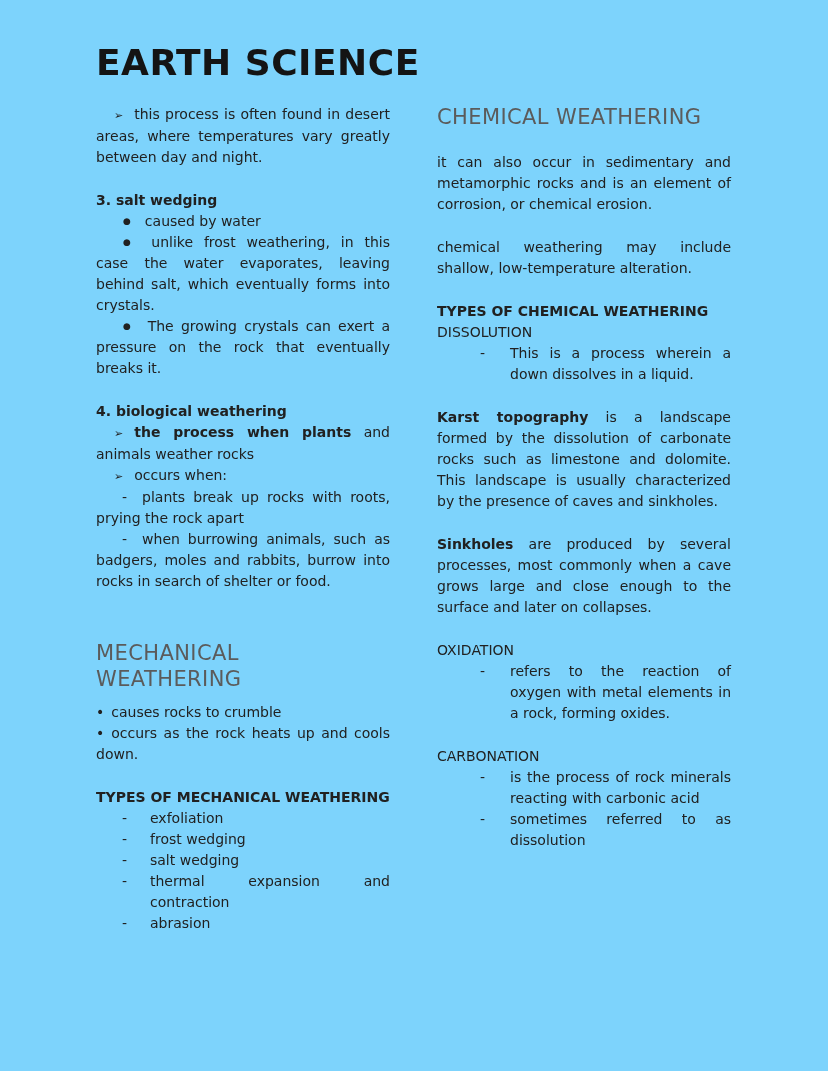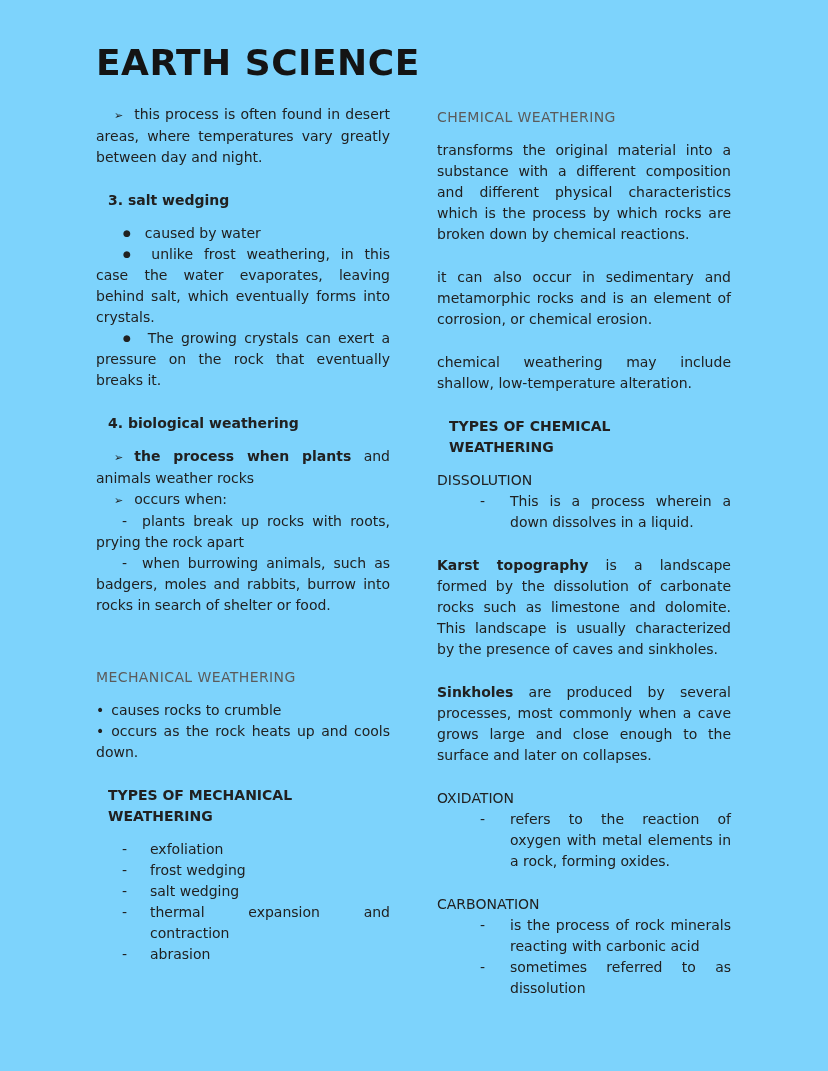--- a/index.html
+++ b/index.html
@@ -24,30 +24,30 @@
   .title {
     font-size: 36px;
     line-height: 46px;
     font-weight: 800;
     letter-spacing: 0.5px;
     color: #141414;
     margin: 0 0 18px 0;
     white-space: nowrap;
   }
   .sec-heading {
-    font-size: 14px;
+    font-size: 21px;
     line-height: 26px;
     font-weight: 500;
     letter-spacing: 0.4px;
     color: #5b5b5b;
     margin: 0 0 10px 0;
   }
   .para { margin: 0; text-align: justify; }
   .bold { font-weight: bold; }
-  .subhead { font-weight: bold; margin: 12px; }
+  .subhead { font-weight: bold; margin: 0; }
   .caps-label { margin: 0; }
 
   
   .arrow-para { text-indent: 18px; }
   .arrow { font-size: 11px; margin-right: 11px; letter-spacing: 0; }
 
   
   .dot-para { text-indent: 27px; }
   .dot { font-size: 9px; margin-right: 14px; vertical-align: 2px; }
 
@@ -117,21 +117,20 @@
         </div>
       <div class="hang hang-l">
           <span class="marker">-</span>
           <span class="txt">abrasion</span>
         </div>
     </div>
 
     <div class="col">
       <h2 class="sec-heading mt-right-top">CHEMICAL WEATHERING</h2>
 
-      <p class="para">transforms the original material into a substance with a different composition and different physical characteristics which is the process by which rocks are broken down by chemical reactions.</p>
       <p class="para mt-blank">it can also occur in sedimentary and metamorphic rocks and is an element of corrosion, or chemical erosion.</p>
       <p class="para mt-blank">chemical weathering may include shallow, low-temperature alteration.</p>
 
       <p class="subhead mt-blank">TYPES OF CHEMICAL WEATHERING</p>
       <p class="caps-label">DISSOLUTION</p>
       <div class="hang hang-r">
           <span class="marker">-</span>
           <span class="txt">This is a process wherein a down dissolves in a liquid.</span>
         </div>
 

